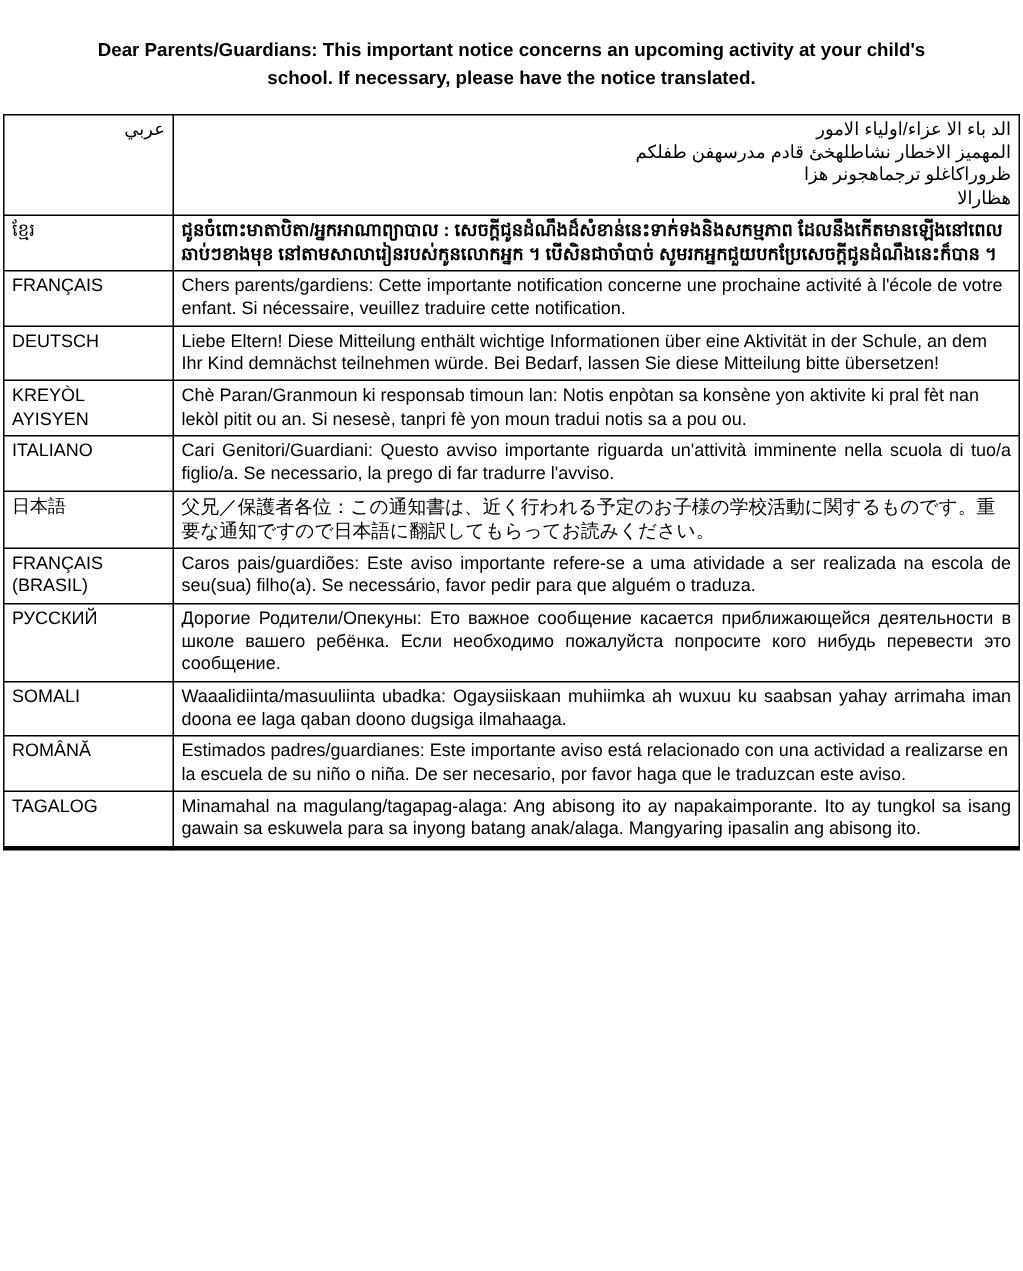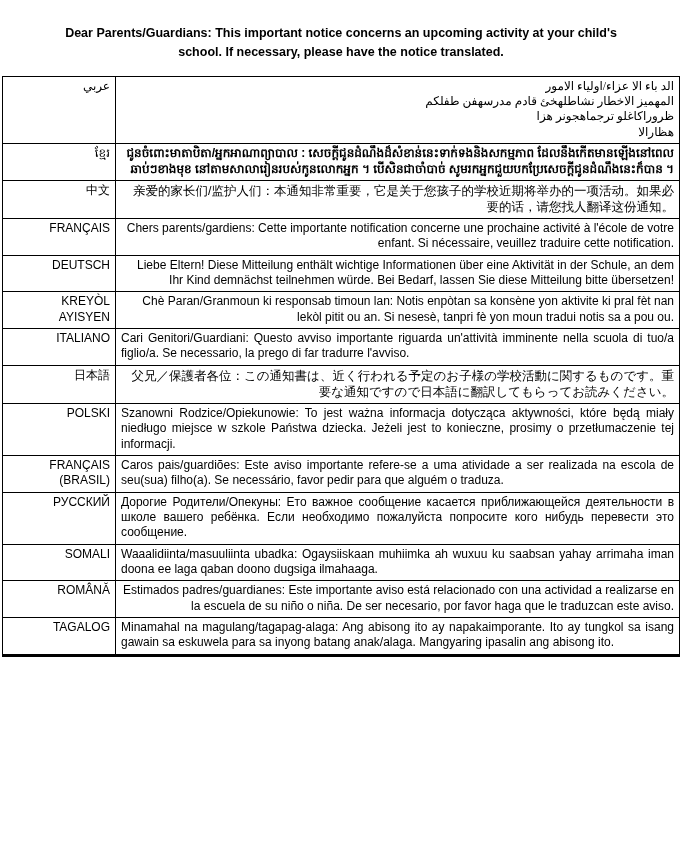--- a/index.html
+++ b/index.html
@@ -14,26 +14,26 @@
     text-align: center; max-width: 556px; margin: 16px auto 13px auto;
   }
   table.notice {
     border-collapse: collapse; table-layout: fixed;
     width: 678px; margin: 0 auto;
     border: 1px solid #000; border-bottom: 3px solid #000;
   }
   td {
     border: 1px solid #000; vertical-align: top;
     padding: 2px 5px 3px 5px; font-size: 12px; line-height: 1.28;
-    overflow: hidden; word-wrap: break-word; text-align: right;
+    overflow: hidden; word-wrap: break-word;
   }
   td.lang { width: 102px; font-size: 12px; }
   td.text { white-space: pre-line; }
   .rtl-row td { direction: rtl; text-align: right; }
-  .serif { font-family: Liberation Serif, serif; }
+  .serif { font-family: Liberation Sans, sans-serif; }
   .small { font-size: 10.5px; line-height: 1.35; }
   .bold { font-weight: bold; }
   .justify { text-align: justify; }
   .cjk { font-size: 12.5px; }
 </style>
 </head>
 <body>
 
 <div class="page">
   <div class="title">Dear Parents/Guardians: This important notice concerns an upcoming activity at your child's school. If necessary, please have the notice translated.</div>
@@ -45,46 +45,38 @@
     <td class="text serif">الد باء الا عزاء/اولياء الامور
 المهميز الاخطار نشاطلهخئ قادم  مدرسهفن طفلكم
 ظروراكاغلو ترجماهجونر هزا
 هظارالا</td>
   </tr>
         <tr>
     <td class="lang">ខ្មែរ</td>
     <td class="text bold">ជូនចំពោះមាតាបិតា/អ្នកអាណាព្យាបាល : សេចក្តីជូនដំណឹងដ៏សំខាន់នេះទាក់ទងនិងសកម្មភាព ដែលនឹងកើតមានឡើងនៅពេលឆាប់ៗខាងមុខ នៅតាមសាលារៀនរបស់កូនលោកអ្នក ។ បើសិនជាចាំបាច់ សូមរកអ្នកជួយបកប្រែសេចក្តីជូនដំណឹងនេះក៏បាន ។</td>
   </tr>
         <tr>
-    <td class="lang">中文</td>
-    <td class="text cjk">亲爱的家长们/监护人们：本通知非常重要，它是关于您孩子的学校近期将举办的一项活动。如果必要的话，请您找人翻译这份通知。</td>
-  </tr>
-        <tr>
     <td class="lang">FRANÇAIS</td>
     <td class="text">Chers parents/gardiens:  Cette importante notification concerne une prochaine activité à l'école de votre enfant. Si nécessaire, veuillez traduire cette notification.</td>
   </tr>
         <tr>
     <td class="lang">DEUTSCH</td>
     <td class="text">Liebe Eltern! Diese Mitteilung enthält wichtige Informationen über eine Aktivität in der Schule, an dem Ihr Kind demnächst teilnehmen würde. Bei Bedarf, lassen Sie diese Mitteilung bitte übersetzen!</td>
   </tr>
         <tr>
     <td class="lang">KREYÒL AYISYEN</td>
     <td class="text">Chè Paran/Granmoun ki responsab timoun lan: Notis enpòtan sa konsène yon aktivite ki pral fèt nan lekòl pitit ou an.  Si nesesè, tanpri fè yon moun tradui notis sa a pou ou.</td>
   </tr>
         <tr>
     <td class="lang">ITALIANO</td>
     <td class="text justify">Cari Genitori/Guardiani: Questo avviso importante riguarda un'attività imminente nella scuola di tuo/a figlio/a. Se necessario, la prego di far tradurre l'avviso.</td>
   </tr>
         <tr>
     <td class="lang">日本語</td>
     <td class="text cjk">父兄／保護者各位：この通知書は、近く行われる予定のお子様の学校活動に関するものです。重要な通知ですので日本語に翻訳してもらってお読みください。</td>
-  </tr>
-        <tr>
-    <td class="lang">POLSKI</td>
-    <td class="text justify">Szanowni Rodzice/Opiekunowie: To jest ważna informacja dotycząca aktywności, które będą miały niedługo miejsce w szkole Państwa dziecka. Jeżeli jest to konieczne, prosimy o przetłumaczenie tej informacji.</td>
   </tr>
         <tr>
     <td class="lang">FRANÇAIS (BRASIL)</td>
     <td class="text justify">Caros pais/guardiões:  Este aviso importante refere-se a uma atividade a ser realizada na escola de seu(sua) filho(a). Se necessário, favor pedir para que alguém o traduza.</td>
   </tr>
         <tr>
     <td class="lang">РУССКИЙ</td>
     <td class="text justify">Дорогие Родители/Опекуны: Ето важное сообщение касается приближающейся деятельности в школе вашего ребёнка.   Если необходимо пожалуйста попросите кого нибудь перевести это сообщение.</td>
   </tr>
         <tr>

